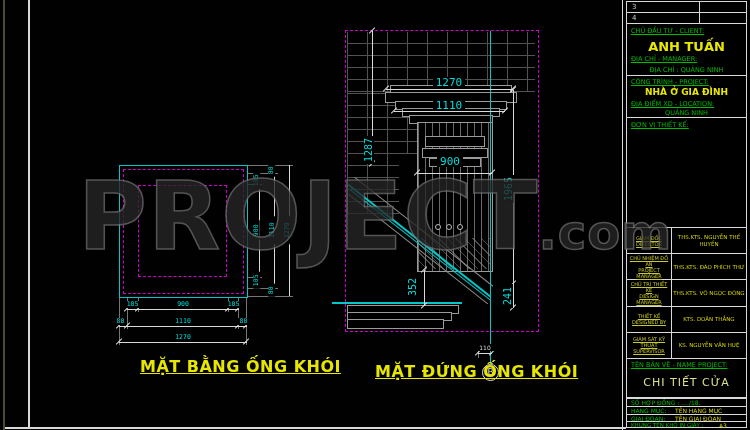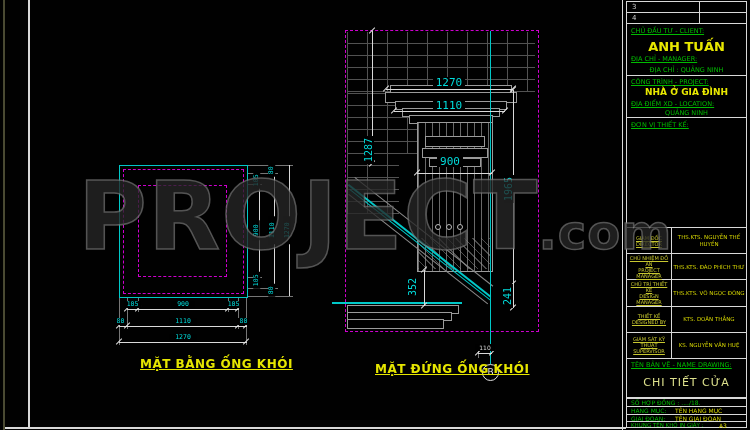--- a/index.html
+++ b/index.html
@@ -8,21 +8,21 @@
   .abs{position:absolute;}
   .wline{background:#d9d9d9;}
   .cline{background:#00c8c8;}
   .ext{background:rgba(215,215,215,.55);}
   .tick{position:absolute;width:8px;height:1px;background:#e2e2e2;transform:rotate(-45deg);}
   .mdash{border:1px dashed #cf00cf;}
   .gbox{border:1px solid #9a9a9a;background:#000;}
   .dimtxt{color:#00dcdc;font-family:"DejaVu Sans Mono",monospace;text-align:center;
           background:#000;white-space:nowrap;line-height:1;}
   .rot{transform:rotate(-90deg);}
-  .viewlabel{color:#e6e600;font-weight:bold;text-decoration:underline;font-size:12px;
+  .viewlabel{color:#e6e600;font-weight:bold;text-decoration:underline;font-size:16px;
              white-space:nowrap;letter-spacing:.5px;}
   .bricks{background-image:
       repeating-linear-gradient(0deg,#6d6d6d 0 1px,transparent 1px 12px),
       repeating-linear-gradient(90deg,#6d6d6d 0 1px,transparent 1px 20px);
       opacity:.75;}
   .louvers{background-image:repeating-linear-gradient(90deg,rgba(160,160,160,.65) 0 1px,transparent 1px 7px);}
   .hatch{background-image:repeating-linear-gradient(45deg,rgba(150,150,150,.5) 0 1px,transparent 1px 6px);}
   .roofline{position:absolute;transform-origin:0 0;}
   .watermark{position:absolute;left:78px;top:162px;font-weight:bold;white-space:nowrap;
              color:rgba(38,38,38,.92);-webkit-text-stroke:1.5px rgba(120,120,120,.8);
@@ -253,21 +253,21 @@
       <div class="prow">
         <div class="role">
             <span>GIÁM SÁT KỸ THUẬT</span>
             <span>SUPERVISOR</span>
           </div>
         <div class="pname">KS. NGUYỄN VĂN HUỆ</div>
       </div>
     </div>
 
     <div class="tb-sec" style="top:357px;height:39px;">
-      <div class="abs gu tb-small" style="left:4px;top:2px;">TÊN BẢN VẼ - NAME DRAWING:</div>
+      <div class="abs gu tb-small" style="left:4px;top:2px;">TÊN BẢN VẼ - NAME PROJECT:</div>
       <div class="abs center" style="left:0;top:17px;width:100%;font-size:11px;color:#dde08c;letter-spacing:1px;">CHI TIẾT CỬA</div>
     </div>
 
     <div class="abs" style="left:0;top:396px;width:100%;">
       <div class="mini-row">
         <span class="gu" style="position:absolute;left:4px;">SỐ HỢP ĐỒNG : ..../18.</span>
       </div>
       <div class="mini-row">
         <span class="gu" style="position:absolute;left:4px;">HẠNG MỤC:</span>
         <span class="yv" style="position:absolute;left:48px;">TÊN HẠNG MỤC</span>

